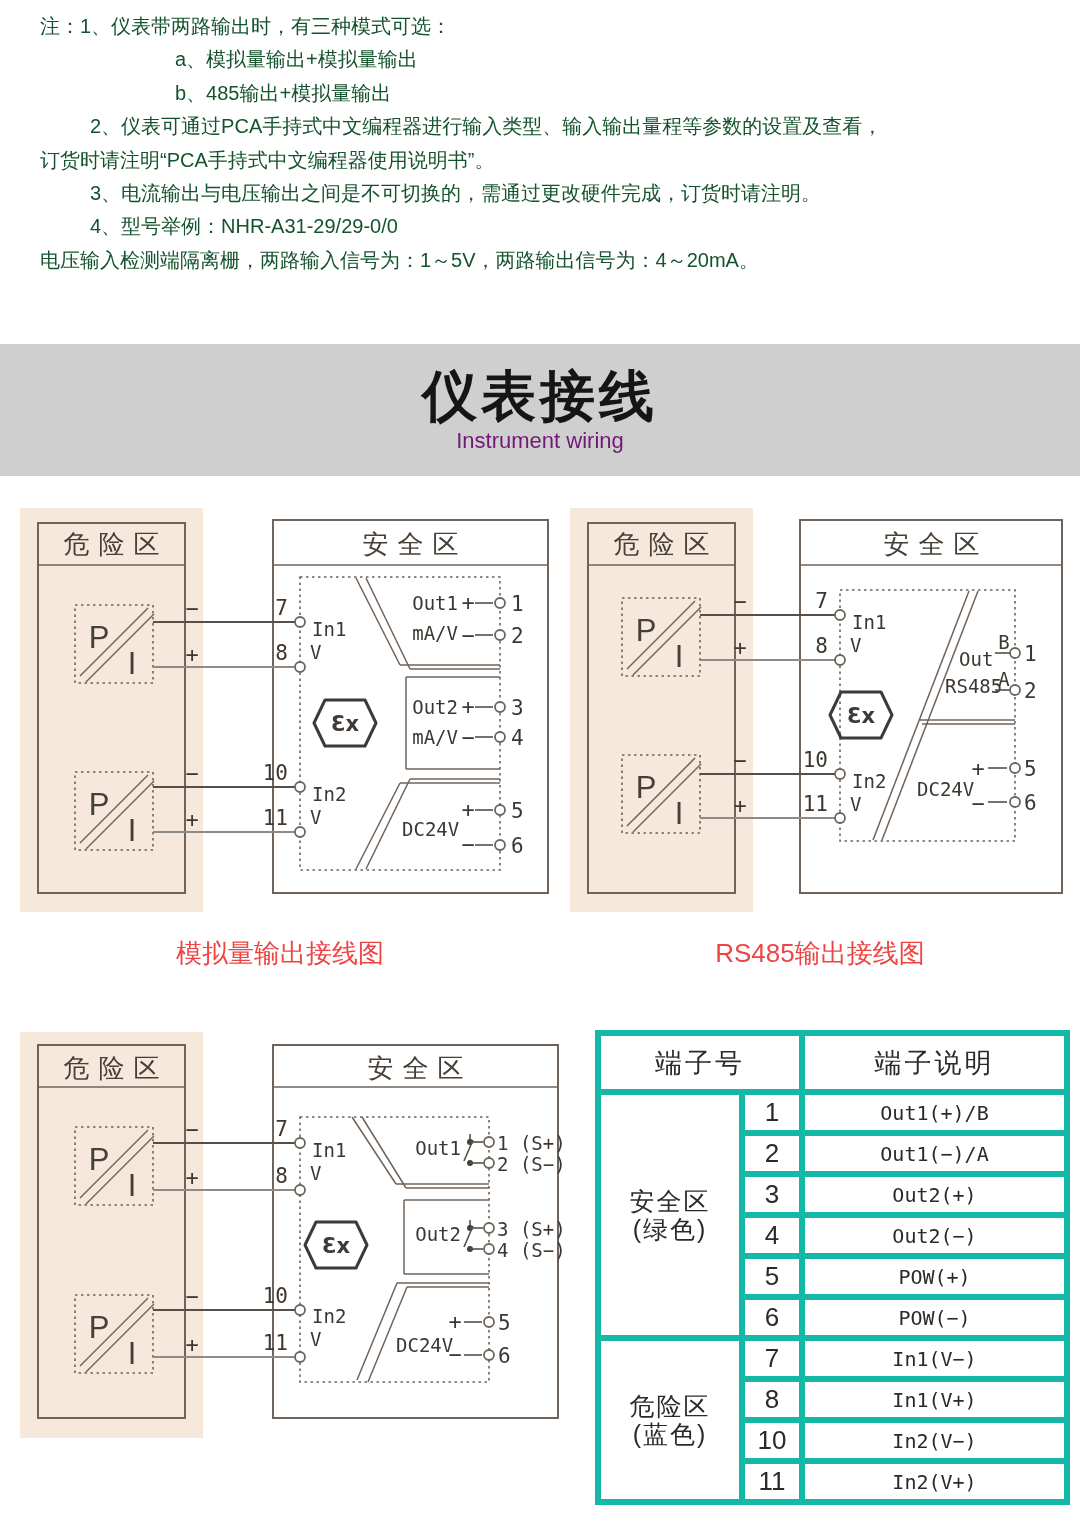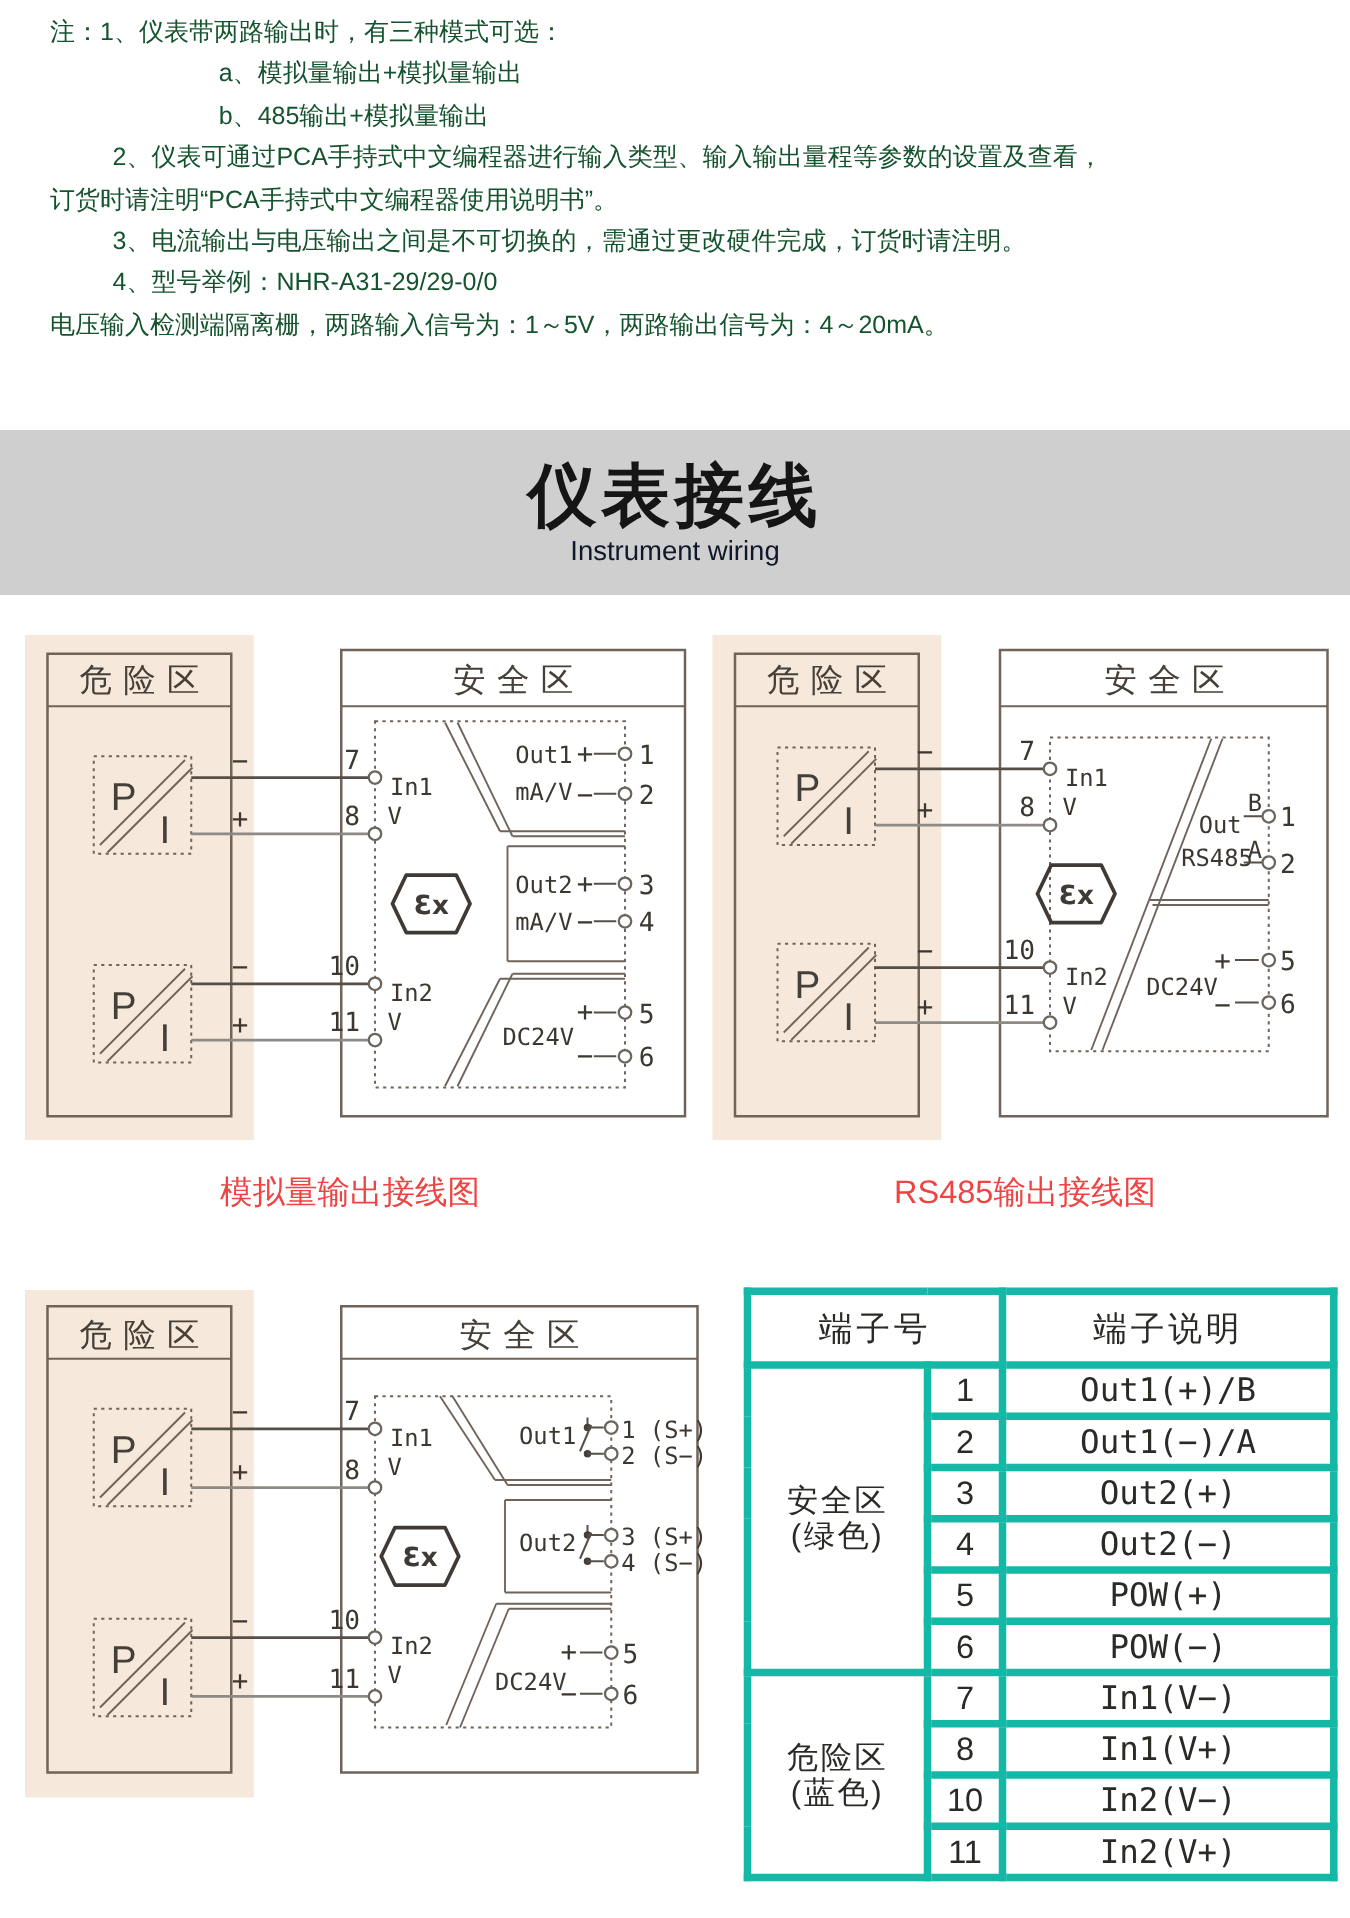--- a/index.html
+++ b/index.html
@@ -7,21 +7,21 @@
         font-family:"Liberation Sans",sans-serif;color:#1e1e1e;}
   
   .notes{position:absolute;left:40px;top:10px;width:1010px;font-size:20px;line-height:33.4px;color:#14532d;}
   .notes .ln{white-space:nowrap;}
   .ind-a{padding-left:135px;}
   .ind-b{padding-left:50px;}
   
   .banner{position:absolute;left:0;top:344px;width:1080px;height:132px;background:#d0cfcf;
           display:flex;flex-direction:column;align-items:center;justify-content:center;}
   .banner-title{font-size:55px;font-weight:bold;color:#151515;letter-spacing:4px;line-height:60px;text-align:center;}
-  .banner-sub{font-size:22px;color:#0f172a;margin-top:2px;}
+  .banner-sub{font-size:22px;color:#701a75;margin-top:2px;}
   
   .dg{position:absolute;}
   .caption{position:absolute;font-size:26px;color:#ef4444;text-align:center;white-space:nowrap;}
   svg .bx{fill:none;stroke:#6f635a;stroke-width:2;}
   svg .dt{fill:none;stroke:#6f635a;stroke-width:1.6;stroke-dasharray:2.5 3.5;}
   svg .th{fill:none;stroke:#6f635a;stroke-width:1.5;}
   svg .wm{stroke:#554f48;stroke-width:2.2;}
   svg .wp{stroke:#8e8a85;stroke-width:2.2;}
   svg .st{stroke:#554f48;stroke-width:1.6;}
   svg .tc{fill:#fff;stroke:#6b655e;stroke-width:1.8;}
@@ -35,21 +35,21 @@
   svg text.pi{font:31px "Liberation Sans",sans-serif;fill:#453f39;}
   svg text.ex{font:bold 21px "DejaVu Sans",sans-serif;fill:#3f3a35;}
   svg text.end{text-anchor:end;} svg text.mid{text-anchor:middle;}
   
   .ttable{position:absolute;left:595px;top:1030px;border-collapse:collapse;table-layout:fixed;background:#fff;}
   .ttable th,.ttable td{border:6px solid #14b8a6;text-align:center;vertical-align:middle;padding:0;}
   .ttable th{height:53px;font-size:27px;font-weight:400;color:#2c2a27;letter-spacing:3px;}
   .c-group{width:138px;} .c-num{width:54px;} .c-desc{width:259px;}
   .ttable td{height:35px;}
   .tnum{font-size:26px;color:#2c2a27;}
-  .tdesc{font-family:"DejaVu Sans Mono",monospace;font-size:26px;color:#2c2a27;}
+  .tdesc{font-family:"DejaVu Sans Mono",monospace;font-size:20px;color:#2c2a27;}
   .tgroup{font-size:25px;color:#2c2a27;line-height:1.12;letter-spacing:2px;}
 </style>
 </head>
 <body>
 
 <div class="page">
 
   <div class="notes">
     <div class="ln">注：1、仪表带两路输出时，有三种模式可选：</div>
     <div class="ln ind-a">a、模拟量输出+模拟量输出</div>

